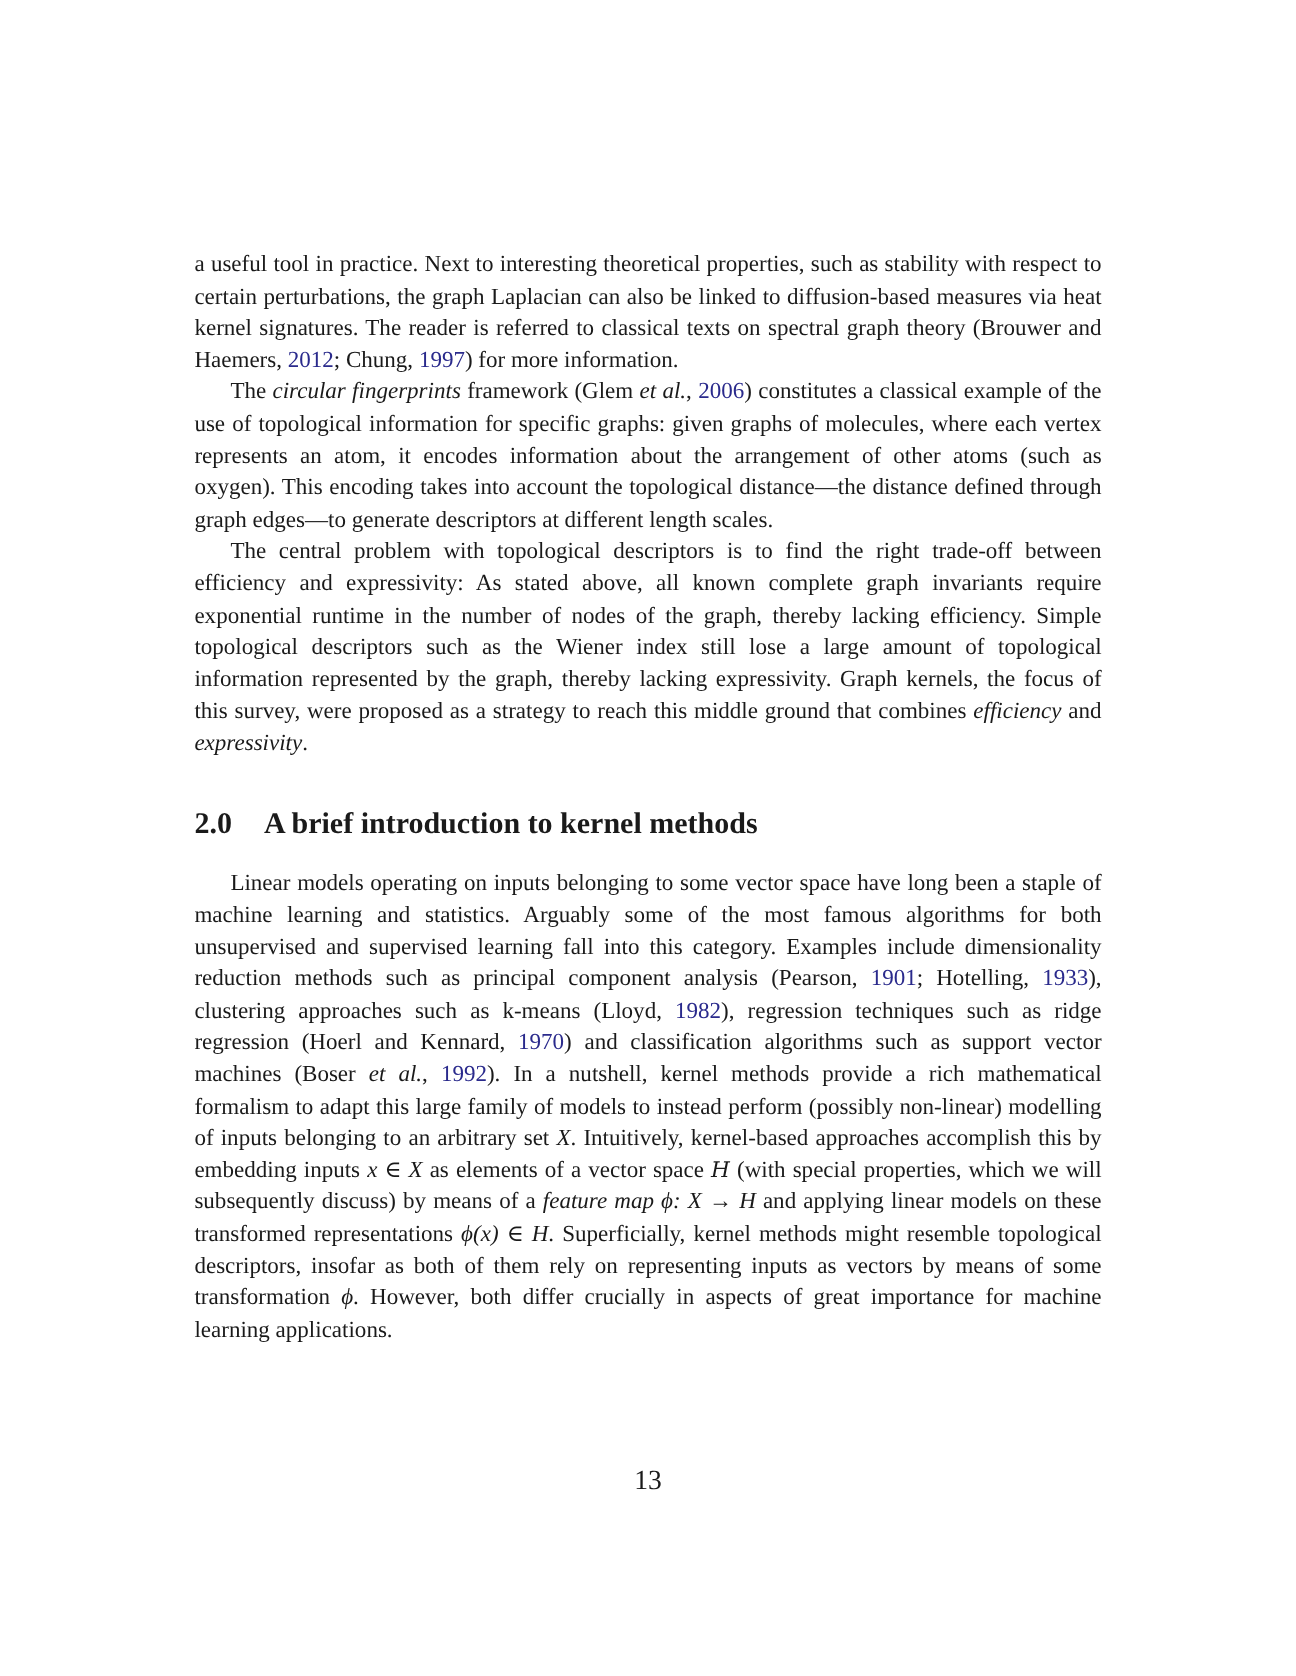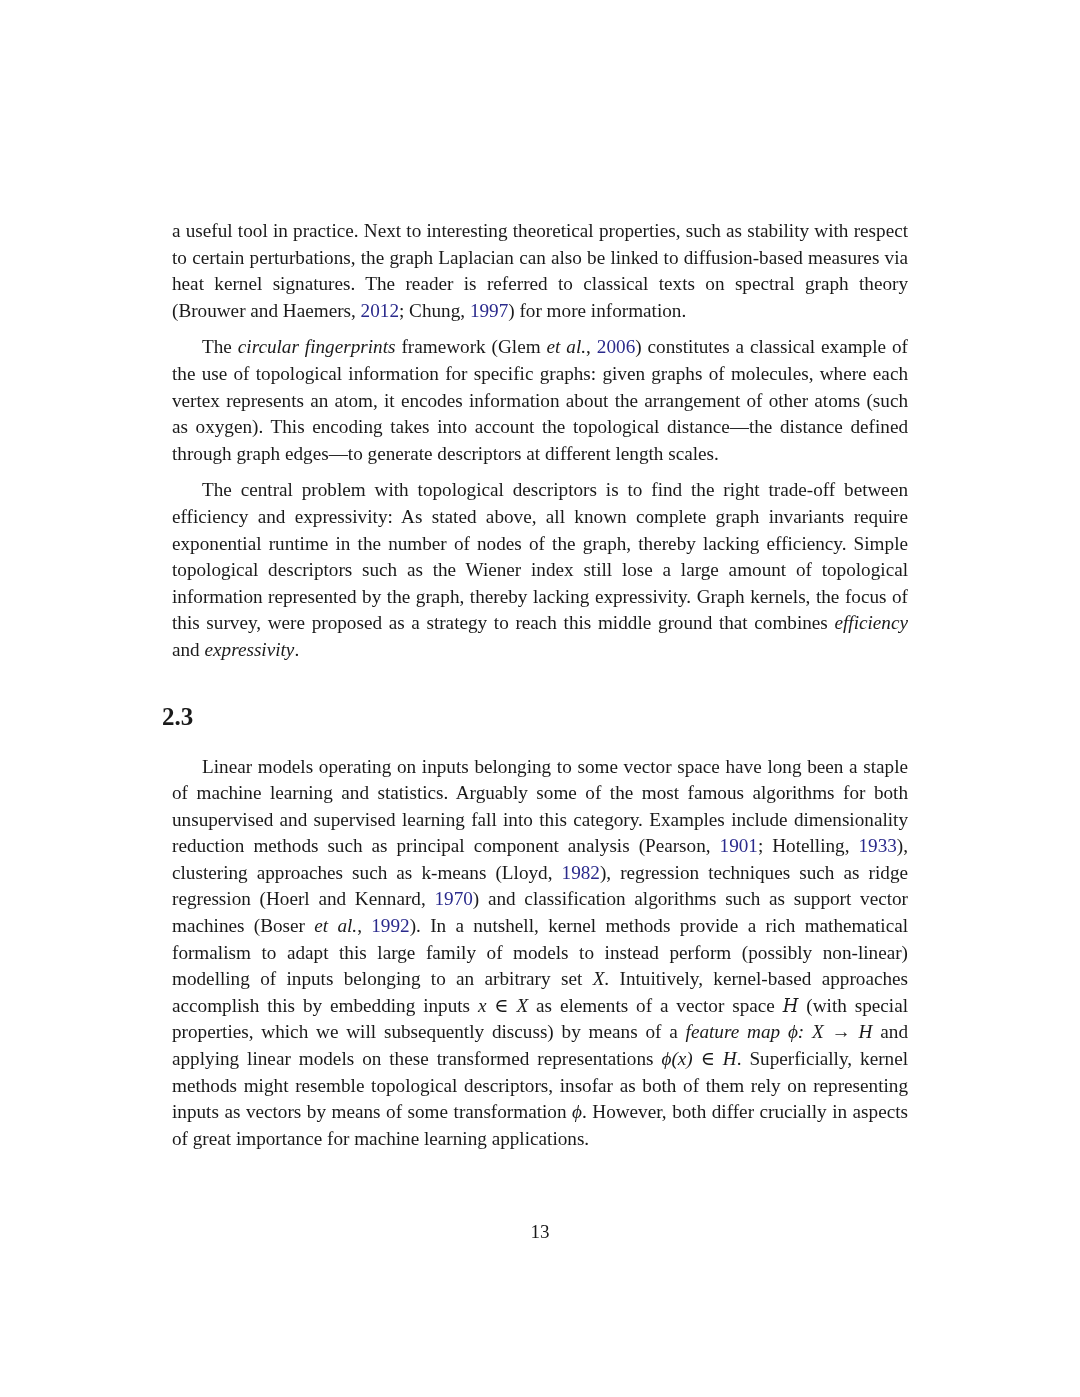--- a/index.html
+++ b/index.html
@@ -15,21 +15,21 @@
       font-family: "Liberation Serif", "DejaVu Serif", serif;
       color: #1a1a1a;
     }
     .page {
       position: absolute;
       left: 162px;
       top: 208px;
       width: 756px;
     }
     p {
-      margin: 10px;
+      margin: 0;
       font-size: 19.2px;
       line-height: 26.6px;
       text-align: justify;
       hyphens: none;
     }
     p.indent {
       text-indent: 30px;
     }
     .cite {
       color: #2a2a8c;
@@ -55,36 +55,37 @@
     h2 .num {
       display: inline-block;
       width: 58px;
     }
     .page-number {
       position: absolute;
       top: 1221px;
       left: 0;
       width: 1080px;
       text-align: center;
-      font-size: 19px;
+      font-size: 23px;
     }
   </style>
 </head>
 <body>
 
 <div class="page">
 
   <p><span>a useful tool in practice. Next to interesting theoretical properties, such as stability with respect to certain perturbations, the graph Laplacian can also be linked to diffusion-based measures via heat kernel signatures. The reader is referred to classical texts on spectral graph theory (Brouwer and Haemers, </span><a class="cite">2012</a><span>; Chung, </span><a class="cite">1997</a><span>) for more information.</span></p>
 
   <p class="indent"><span>The </span><em>circular fingerprints</em><span> framework (Glem </span><em>et al.</em><span>, </span><a class="cite">2006</a><span>) constitutes a classical example of the use of topological information for specific graphs: given graphs of molecules, where each vertex represents an atom, it encodes information about the arrangement of other atoms (such as oxygen). This encoding takes into account the topological distance—the distance defined through graph edges—to generate descriptors at different length scales.</span></p>
 
   <p class="indent"><span>The central problem with topological descriptors is to find the right trade-off between efficiency and expressivity: As stated above, all known complete graph invariants require exponential runtime in the number of nodes of the graph, thereby lacking efficiency. Simple topological descriptors such as the Wiener index still lose a large amount of topological information represented by the graph, thereby lacking expressivity. Graph kernels, the focus of this survey, were proposed as a strategy to reach this middle ground that combines </span><em>efficiency</em><span> and </span><em>expressivity</em><span>.</span></p>
 
   <h2>
-      <span class="num">2.3</span>
+      <span class="num">2.0</span>
+      <span>A brief introduction to kernel methods</span>
     </h2>
 
 
   <p class="indent"><span>Linear models operating on inputs belonging to some vector space have long been a staple of machine learning and statistics. Arguably some of the most famous algorithms for both unsupervised and supervised learning fall into this category. Examples include dimensionality reduction methods such as principal component analysis (Pearson, </span><a class="cite">1901</a><span>; Hotelling, </span><a class="cite">1933</a><span>), clustering approaches such as k-means (Lloyd, </span><a class="cite">1982</a><span>), regression techniques such as ridge regression (Hoerl and Kennard, </span><a class="cite">1970</a><span>) and classification algorithms such as support vector machines (Boser </span><em>et al.</em><span>, </span><a class="cite">1992</a><span>). In a nutshell, kernel methods provide a rich mathematical formalism to adapt this large family of models to instead perform (possibly non-linear) modelling of inputs belonging to an arbitrary set </span><span class="math">X</span><span>. Intuitively, kernel-based approaches accomplish this by embedding inputs </span><span class="math">x ∈ X</span><span> as elements of a vector space </span><span class="cal">H</span><span> (with special properties, which we will subsequently discuss) by means of a </span><em>feature map</em><span> </span><span class="math">ϕ: X → H</span><span> and applying linear models on these transformed representations </span><span class="math">ϕ(x) ∈ H</span><span>. Superficially, kernel methods might resemble topological descriptors, insofar as both of them rely on representing inputs as vectors by means of some transformation </span><span class="math">ϕ</span><span>. However, both differ crucially in aspects of great importance for machine learning applications.</span></p>
 
 </div>
 
 <div class="page-number">13</div>
 
 </body></html>

